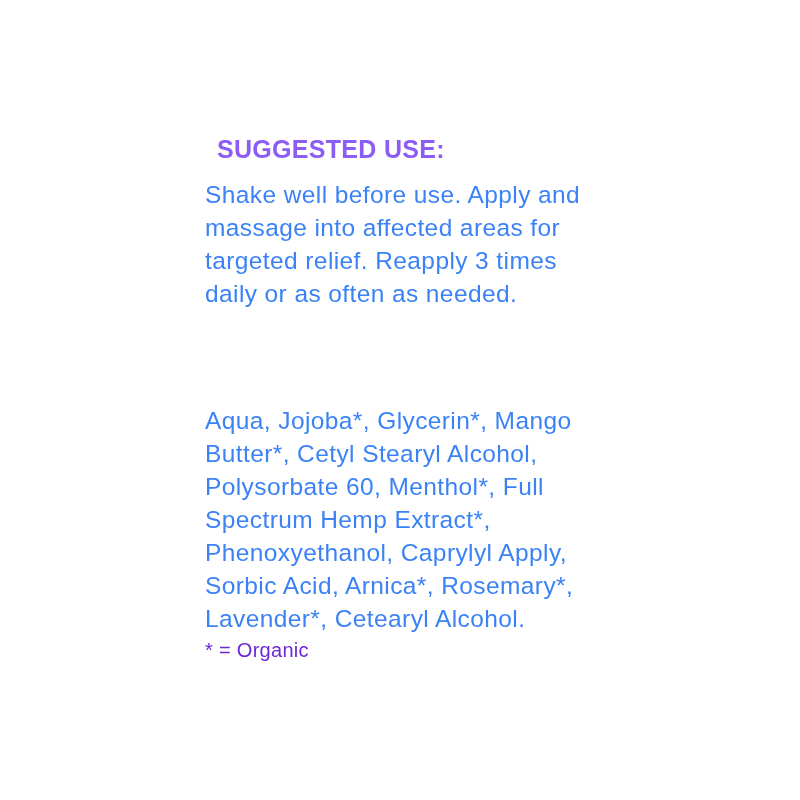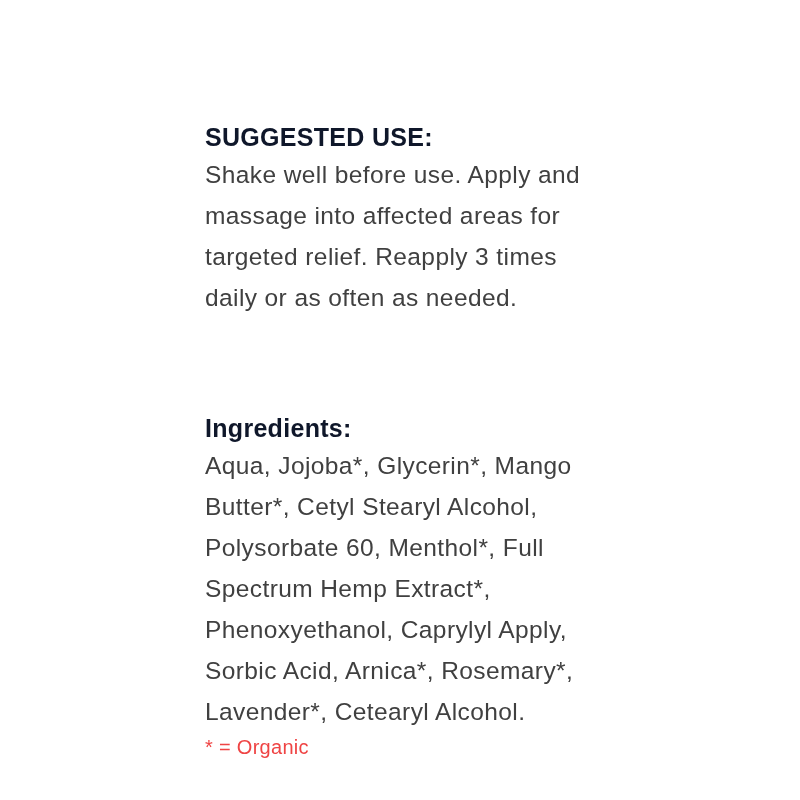--- a/index.html
+++ b/index.html
@@ -16,64 +16,63 @@
   }
   .label-panel {
     position: absolute;
     left: 205px;
     top: 121px;
     width: 420px;
   }
   .section-heading {
     font-size: 25px;
     font-weight: bold;
-    color: #0f172a;
+    color: #8b5cf6;
     letter-spacing: 0.3px;
     line-height: 33px;
-    margin: 0;
+    margin: 12px;
   }
   .section-body {
     font-size: 24.5px;
     font-weight: normal;
-    color: #404040;
+    color: #3b82f6;
     letter-spacing: 0.4px;
-    line-height: 41px;
+    line-height: 33px;
     margin: 0;
     white-space: pre-line;
   }
   .suggested-use-section {
     margin: 0;
   }
   .ingredients-section {
     margin-top: 94px;
   }
   .organic-note {
     font-size: 20px;
     font-weight: normal;
-    color: #ef4444;
+    color: #6d28d9;
     letter-spacing: 0.3px;
     line-height: 26px;
     margin: 2px 0 7px 0;
   }
 </style>
 </head>
 <body>
 
 <div class="label-panel">
 
   <div class="suggested-use-section">
     <h2 class="section-heading">SUGGESTED USE:</h2>
     <p class="section-body">Shake well before use. Apply and
 massage into affected areas for
 targeted relief. Reapply 3 times
 daily or as often as needed.</p>
   </div>
 
   <div class="ingredients-section">
-    <h2 class="section-heading">Ingredients:</h2>
     <p class="section-body">Aqua, Jojoba*, Glycerin*, Mango
 Butter*, Cetyl Stearyl Alcohol,
 Polysorbate 60, Menthol*, Full
 Spectrum Hemp Extract*,
 Phenoxyethanol, Caprylyl Apply,
 Sorbic Acid, Arnica*, Rosemary*,
 Lavender*, Cetearyl Alcohol.</p>
     <p class="organic-note">* = Organic</p>
   </div>
 

